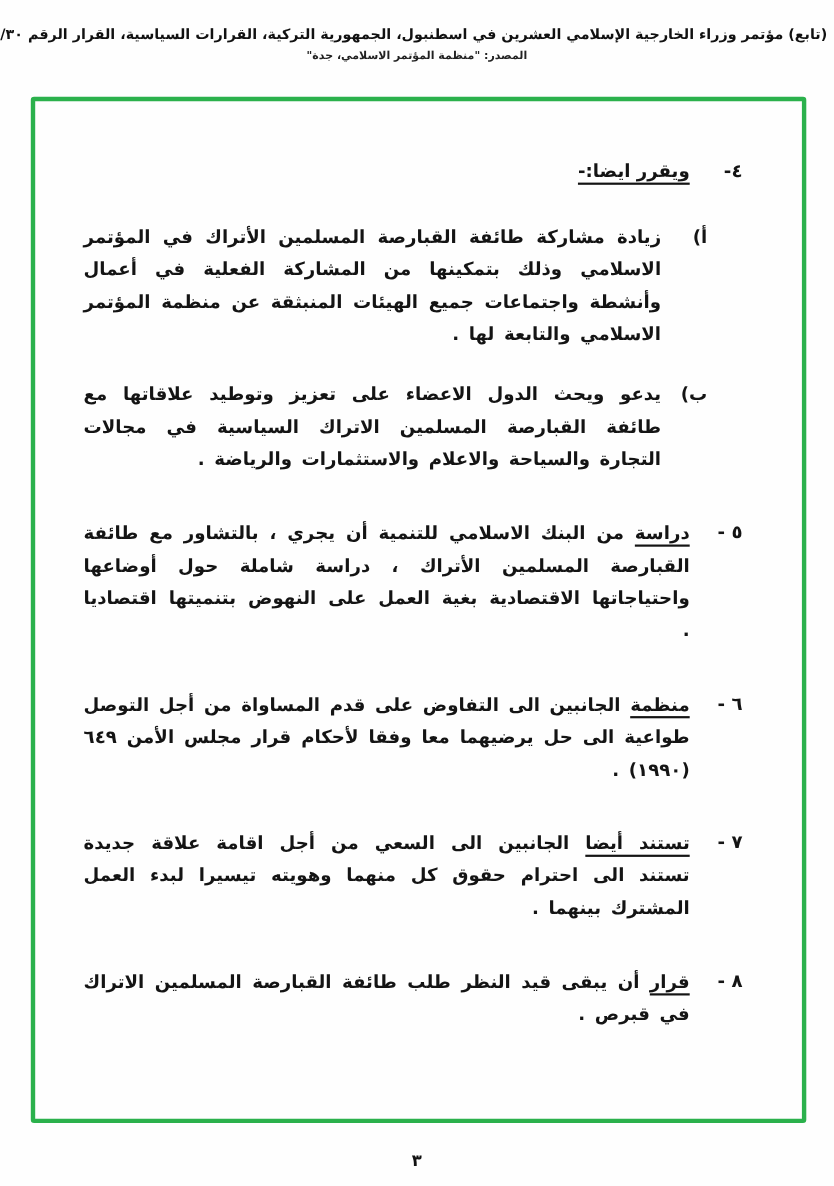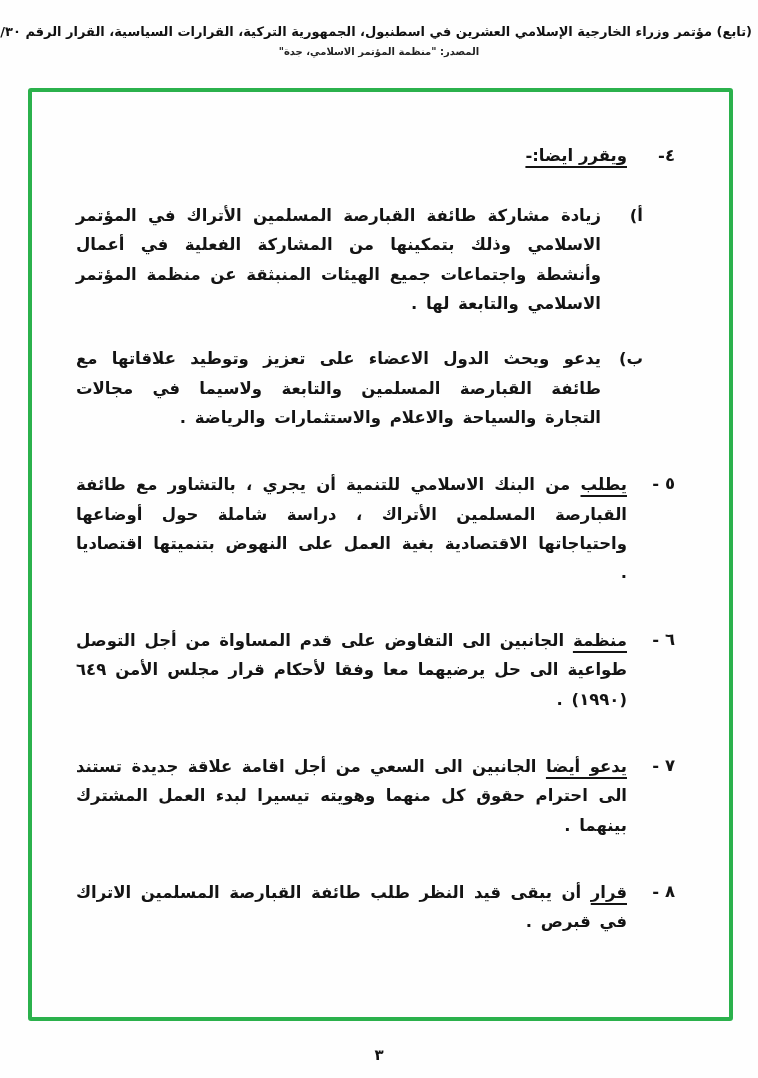--- a/index.html
+++ b/index.html
@@ -124,36 +124,36 @@
         <span class="heading underline">ويقرر ايضا:-</span>
       </div>
 
       <div class="subclause mt-sub-a">
         <span class="letter">أ)</span>
         <p class="text">زيادة مشاركة طائفة القبارصة المسلمين الأتراك في المؤتمر الاسلامي وذلك بتمكينها من المشاركة الفعلية في أعمال وأنشطة واجتماعات جميع الهيئات المنبثقة عن منظمة المؤتمر الاسلامي والتابعة لها .</p>
       </div>
 
       <div class="subclause mt-sub-b">
         <span class="letter">ب)</span>
-        <p class="text">يدعو ويحث الدول الاعضاء على تعزيز وتوطيد علاقاتها مع طائفة القبارصة المسلمين والتابعة ولاسيما في مجالات التجارة والسياحة والاعلام والاستثمارات والرياضة .</p>
+        <p class="text">يدعو ويحث الدول الاعضاء على تعزيز وتوطيد علاقاتها مع طائفة القبارصة المسلمين الاتراك السياسية في مجالات التجارة والسياحة والاعلام والاستثمارات والرياضة .</p>
       </div>
 
       <div class="clause mt-clause">
         <span class="num">٥ -</span>
-        <p class="text"><span class="underline">يطلب</span><span> من البنك الاسلامي للتنمية أن يجري ، بالتشاور مع طائفة القبارصة المسلمين الأتراك ، دراسة شاملة حول أوضاعها واحتياجاتها الاقتصادية بغية العمل على النهوض بتنميتها اقتصاديا .</span></p>
+        <p class="text"><span class="underline">دراسة</span><span> من البنك الاسلامي للتنمية أن يجري ، بالتشاور مع طائفة القبارصة المسلمين الأتراك ، دراسة شاملة حول أوضاعها واحتياجاتها الاقتصادية بغية العمل على النهوض بتنميتها اقتصاديا .</span></p>
       </div>
 
       <div class="clause mt-clause">
         <span class="num">٦ -</span>
         <p class="text"><span class="underline">منظمة</span><span> الجانبين الى التفاوض على قدم المساواة من أجل التوصل طواعية الى حل يرضيهما معا وفقا لأحكام قرار مجلس الأمن ٦٤٩ (١٩٩٠) .</span></p>
       </div>
 
       <div class="clause mt-clause">
         <span class="num">٧ -</span>
-        <p class="text"><span class="underline">يدعو أيضا</span><span> الجانبين الى السعي من أجل اقامة علاقة جديدة تستند الى احترام حقوق كل منهما وهويته تيسيرا لبدء العمل المشترك بينهما .</span></p>
+        <p class="text"><span class="underline">تستند أيضا</span><span> الجانبين الى السعي من أجل اقامة علاقة جديدة تستند الى احترام حقوق كل منهما وهويته تيسيرا لبدء العمل المشترك بينهما .</span></p>
       </div>
 
       <div class="clause mt-clause">
         <span class="num">٨ -</span>
         <p class="text"><span class="underline">قرار</span><span> أن يبقى قيد النظر طلب طائفة القبارصة المسلمين الاتراك في قبرص .</span></p>
       </div>
 
     </div>
   </div>
 

